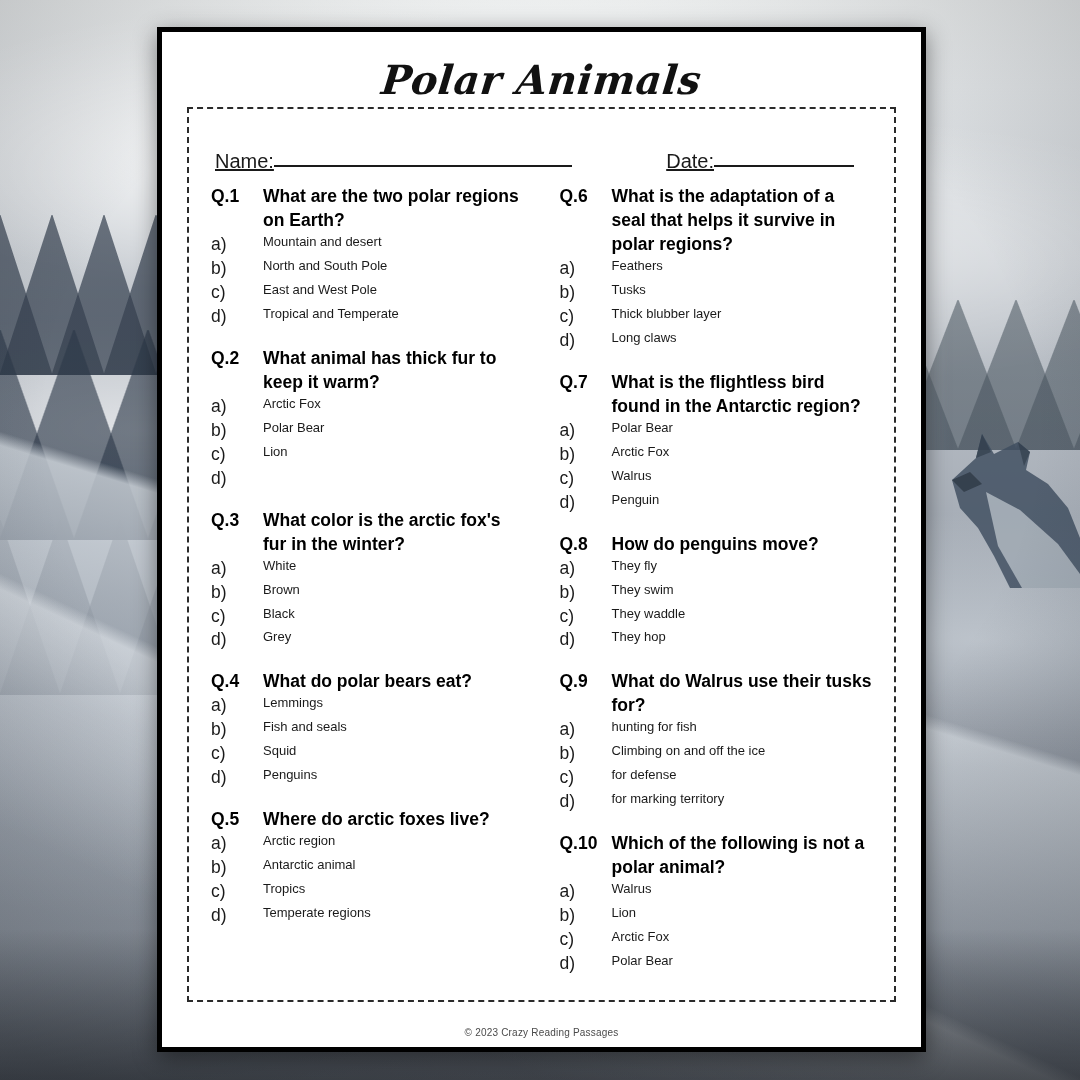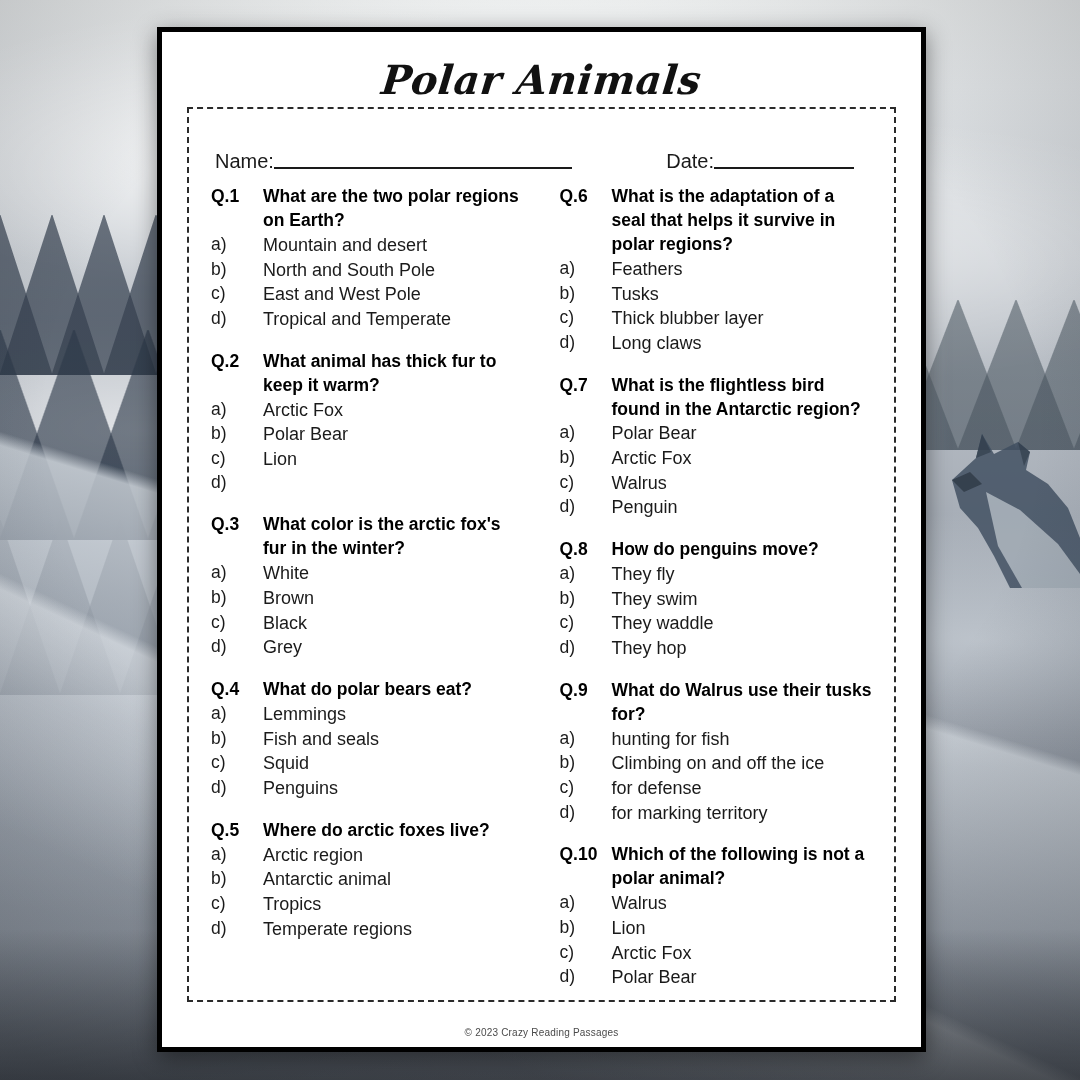--- a/index.html
+++ b/index.html
@@ -146,21 +146,21 @@
 
   
   #namedate {
     display: flex;
     align-items: flex-end;
     font-size: 20px;
     color: #1a1a1a;
     padding: 2px 4px 0 4px;
     height: 42px;
   }
-  .field { display: flex; align-items: center; white-space: nowrap; }
+  .field { display: flex; align-items: flex-start; white-space: nowrap; text-decoration: underline; }
   .field-label { font-size: 20px; line-height: 1; }
   .rule { display: inline-block; border-bottom: 2px solid #1a1a1a; height: 14px; }
   #name-field { flex: 0 0 auto; }
   #name-rule { width: 298px; }
   #namedate-spacer { flex: 1 1 auto; }
   #date-field { flex: 0 0 auto; margin-right: 14px; }
   #date-rule { width: 140px; }
 
   
   #columns {
@@ -198,21 +198,21 @@
   }
   .opt-letter {
     flex: 0 0 auto;
     width: 52px;
     font-size: 17.5px;
     line-height: 1.37;
     color: #1a1a1a;
   }
   .opt-text {
     flex: 1 1 auto;
-    font-size: 18px;
+    font-size: 13px;
     line-height: 1.37;
     color: #1a1a1a;
   }
 
   #footer {
     position: absolute;
     left: 0; right: 0;
     bottom: 9px;
     text-align: center;
     font-size: 10px;

